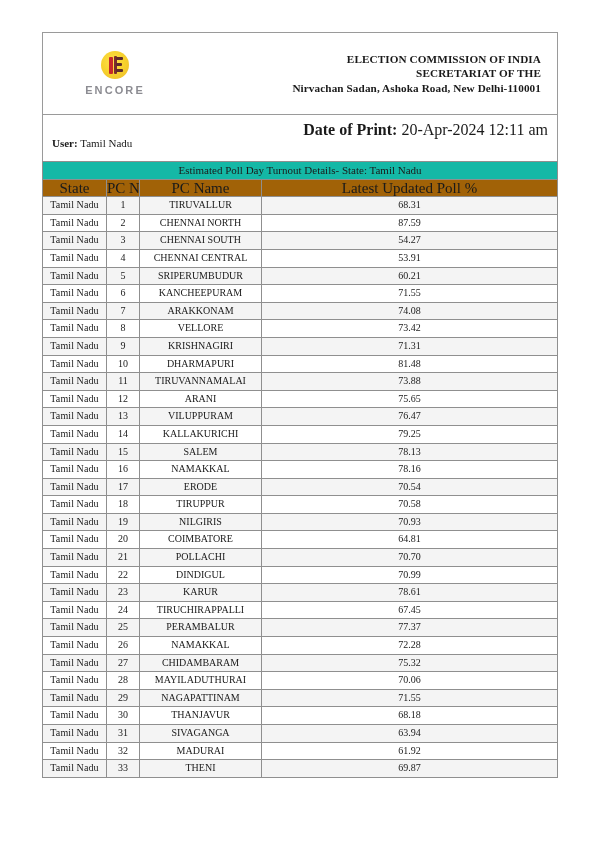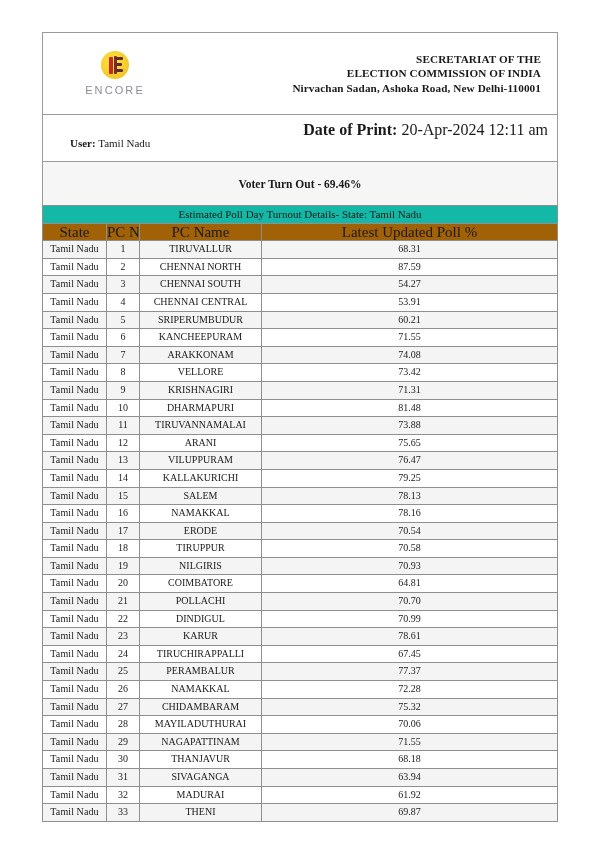--- a/index.html
+++ b/index.html
@@ -79,21 +79,21 @@
     border-radius: 1px;
   }
   .brand-mark .arm-1 { top: 6px; }
   .brand-mark .arm-2 { top: 12px; width: 6px; }
   .brand-mark .arm-3 { top: 18px; }
   .brand-word {
     font-family: "Liberation Sans", "DejaVu Sans", sans-serif;
     font-size: 11px;
     letter-spacing: 2.1px;
     color: #8c8c92;
-    font-weight: 400;
+    font-weight: 700;
   }
   .masthead-text {
     flex: 1;
     text-align: right;
     font-weight: bold;
     font-size: 11.2px;
     line-height: 14.5px;
     letter-spacing: 0.1px;
     padding-right: 4px;
   }
@@ -108,21 +108,21 @@
   }
   .print-date {
     position: absolute;
     right: 9px;
     top: 6px;
     font-size: 16px;
   }
   .print-date b { font-weight: bold; }
   .user-line {
     position: absolute;
-    left: 27px;
+    left: 9px;
     top: 22px;
     font-size: 11px;
   }
   .user-line b { font-weight: bold; }
 
   
   .turnout-banner {
     border: 1px solid #9a9a9a;
     border-bottom: none;
     background: #f6f6f6;
@@ -186,40 +186,37 @@
       <div class="brand-mark">
         <span class="bar-a"></span>
         <span class="bar-b"></span>
         <span class="arm-1"></span>
         <span class="arm-2"></span>
         <span class="arm-3"></span>
       </div>
       <div class="brand-word">ENCORE</div>
     </div>
     <div class="masthead-text">
+      <div>ELECTION COMMISSION OF INDIA</div>
       <div>SECRETARIAT OF THE</div>
-      <div>ELECTION COMMISSION OF INDIA</div>
       <div>Nirvachan Sadan, Ashoka Road, New Delhi-110001</div>
     </div>
   </div>
 
   <div class="userstrip">
     <div class="print-date">
       <b>Date of Print:</b>
       <span>20-Apr-2024 12:11 am</span>
     </div>
     <div class="user-line">
       <b>User:</b>
       <span>Tamil Nadu</span>
     </div>
   </div>
 
-  <div class="turnout-banner">
-    <span>Voter Turn Out - 69.46%</span>
-  </div>
 
   <table class="report">
     <colgroup>
       <col class="col-state">
       <col class="col-pcno">
       <col class="col-pcname">
       <col class="col-poll">
     </colgroup>
     <thead>
       <tr class="caption-row">

